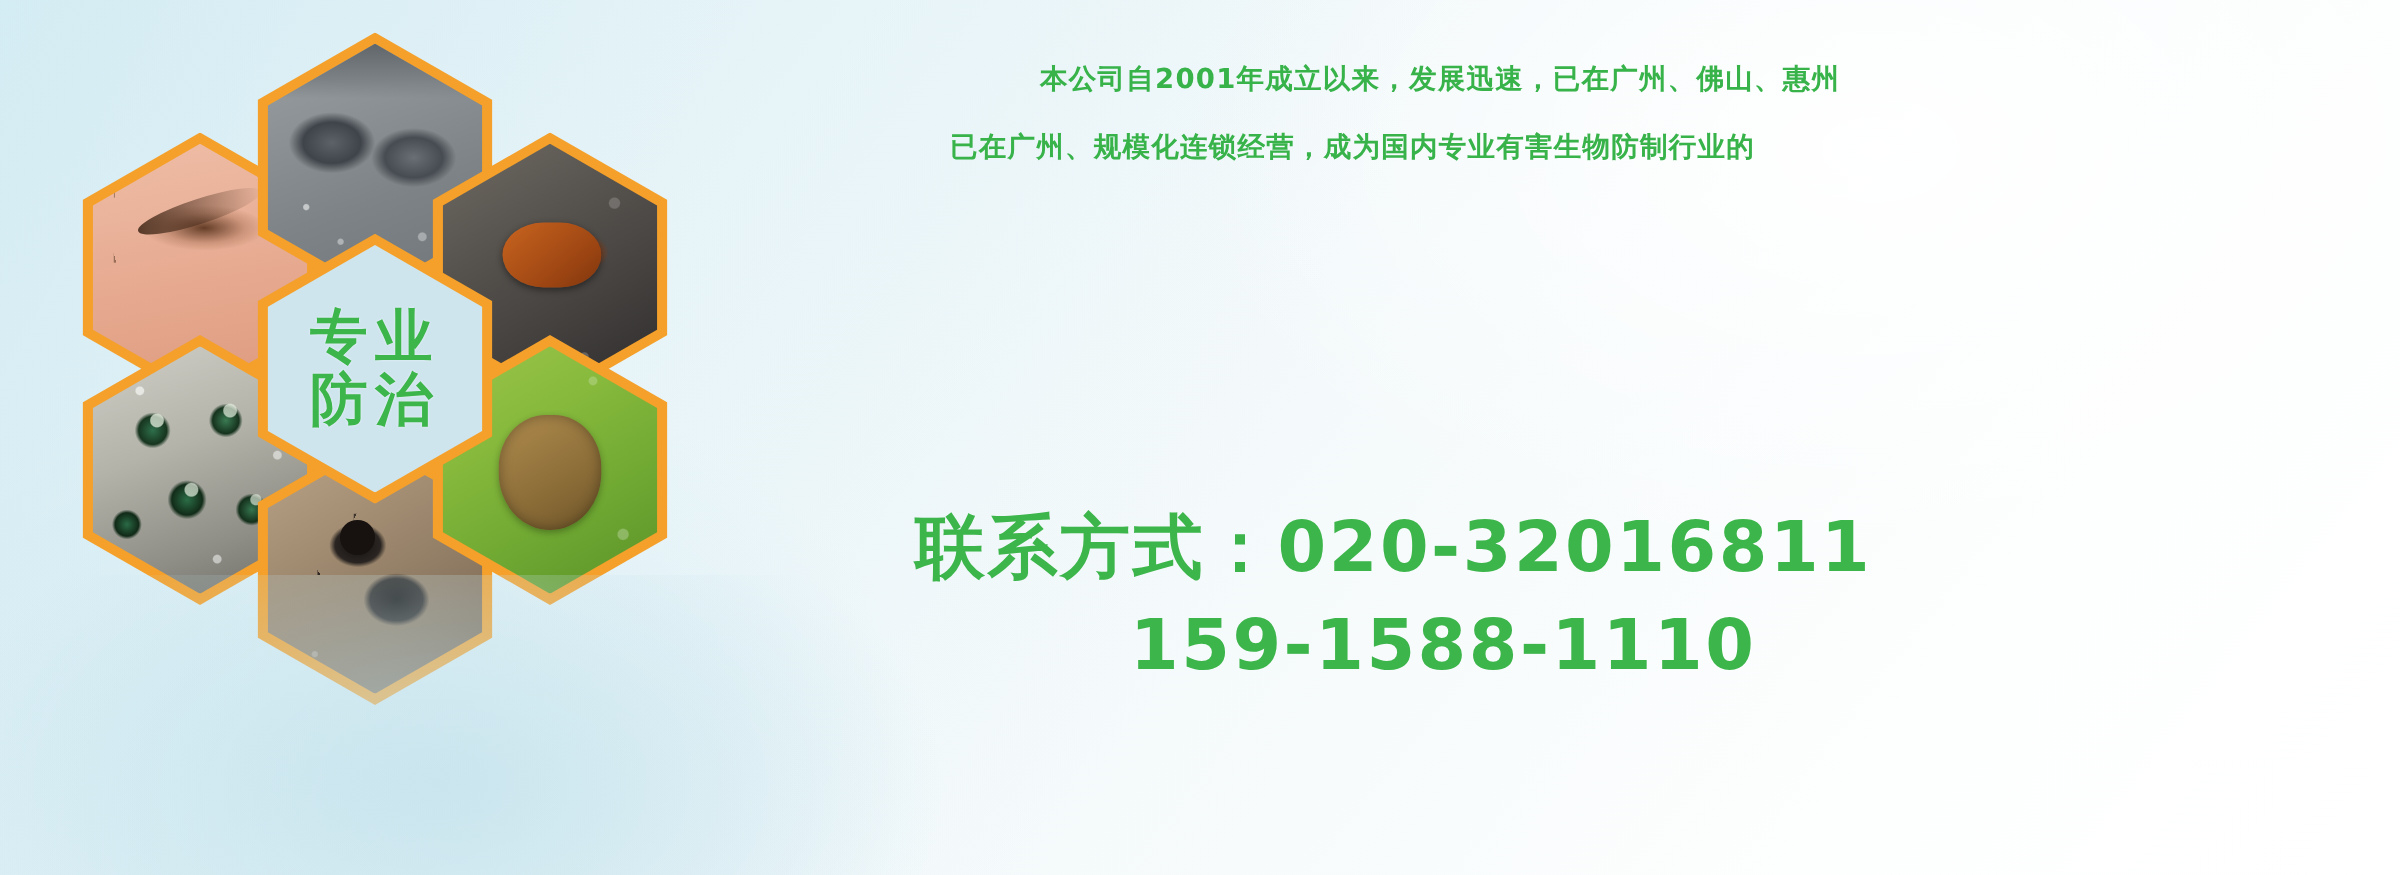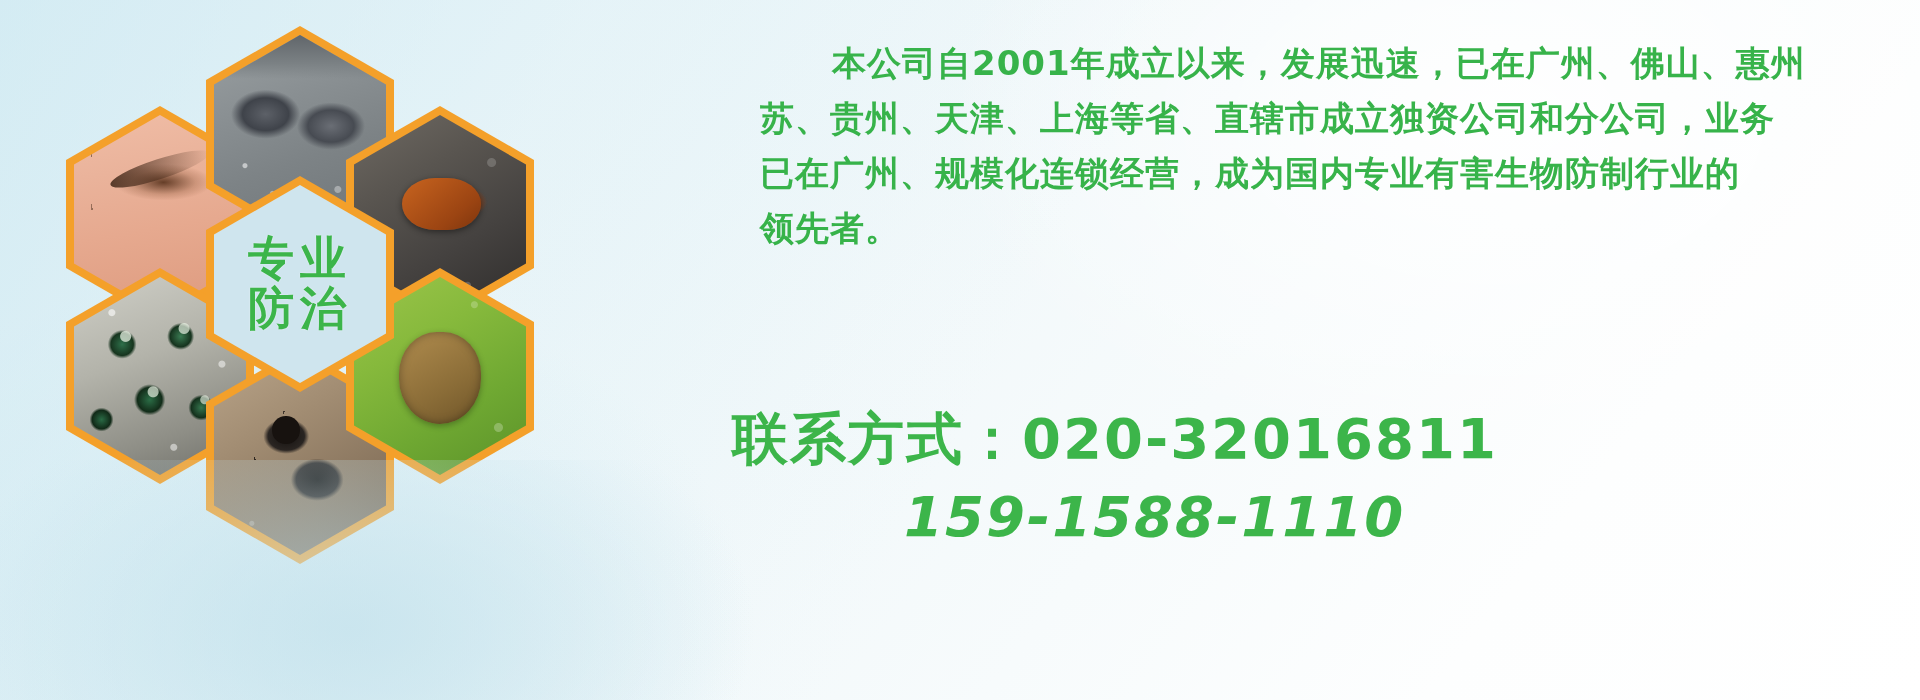--- a/index.html
+++ b/index.html
@@ -42,21 +42,21 @@
     overflow:hidden;position:relative;
   }
   .hex .inner .art{position:absolute;inset:0;}
 
   .h-mosq{left:6px;  top:106px;}
   .h-rat { left:146px;top:26px;}
   .h-roach{left:286px;top:106px;}
   .h-fly { left:6px;  top:268px;}
   .h-ant { left:146px;top:348px;}
   .h-stink{left:286px;top:268px;}
-  .h-text{left:146px;top:176px;z-index:4;}
+  .h-text{left:146px;top:187px;z-index:4;}
 
   .h-text .inner{background:#cfe5ee;display:flex;align-items:center;justify-content:center;}
   .combo-label{
     position:relative;z-index:2;text-align:center;line-height:1.08;
     color:#3cb54a;font-weight:bold;font-size:46px;letter-spacing:6px;
     text-shadow:0 0 2px rgba(255,255,255,.6);
     font-family:"DejaVu Sans","Liberation Sans",sans-serif;
   }
   .combo-label span{display:block;}
 
@@ -176,34 +176,34 @@
       radial-gradient(circle 3px at 14% 22%, rgba(255,255,255,.3) 0 3px, rgba(0,0,0,0) 4px),
       radial-gradient(circle 4px at 84% 76%, rgba(255,255,255,.25) 0 4px, rgba(0,0,0,0) 5px),
       radial-gradient(circle 3px at 70% 14%, rgba(255,255,255,.22) 0 3px, rgba(0,0,0,0) 4px);
   }
 
   
   .copy{
     position:absolute;left:760px;top:36px;width:1110px;
   }
   .intro{
-    color:#37b34a;font-size:34px;line-height:55px;font-weight:bold;
+    color:#37b34a;font-size:22px;line-height:55px;font-weight:bold;
     letter-spacing:1px;text-align:justify;
     font-family:"DejaVu Sans","Liberation Sans",sans-serif;
   }
   .intro p{margin:0;white-space:nowrap;}
   .intro p.first{text-indent:72px;}
 
   .contact{position:absolute;left:732px;top:400px;width:1120px;}
   .contact-line{
     color:#3cb54a;font-weight:bold;font-size:56px;line-height:78px;
     letter-spacing:2px;white-space:nowrap;
     font-family:"DejaVu Sans","Liberation Sans",sans-serif;
   }
-  .contact-line.second{padding-left:172px;font-style:italic;}
+  .contact-line.second{padding-left:172px;}
 </style>
 </head>
 <body>
 
 <div id="banner">
 
   <div class="comb">
 
     <div class="hex h-mosq">
       <div class="inner">
@@ -248,23 +248,21 @@
           <span>防治</span>
         </div>
       </div>
     </div>
 
   </div>
 
   <div class="copy">
     <div class="intro">
       <p class="first">本公司自2001年成立以来，发展迅速，已在广州、佛山、惠州</p>
-      <p>苏、贵州、天津、上海等省、直辖市成立独资公司和分公司，业务</p>
       <p>已在广州、规模化连锁经营，成为国内专业有害生物防制行业的</p>
-      <p>领先者。</p>
     </div>
   </div>
 
   <div class="contact">
     <div class="contact-line">联系方式：020-32016811</div>
     <div class="contact-line second">159-1588-1110</div>
   </div>
 
 </div>
 

